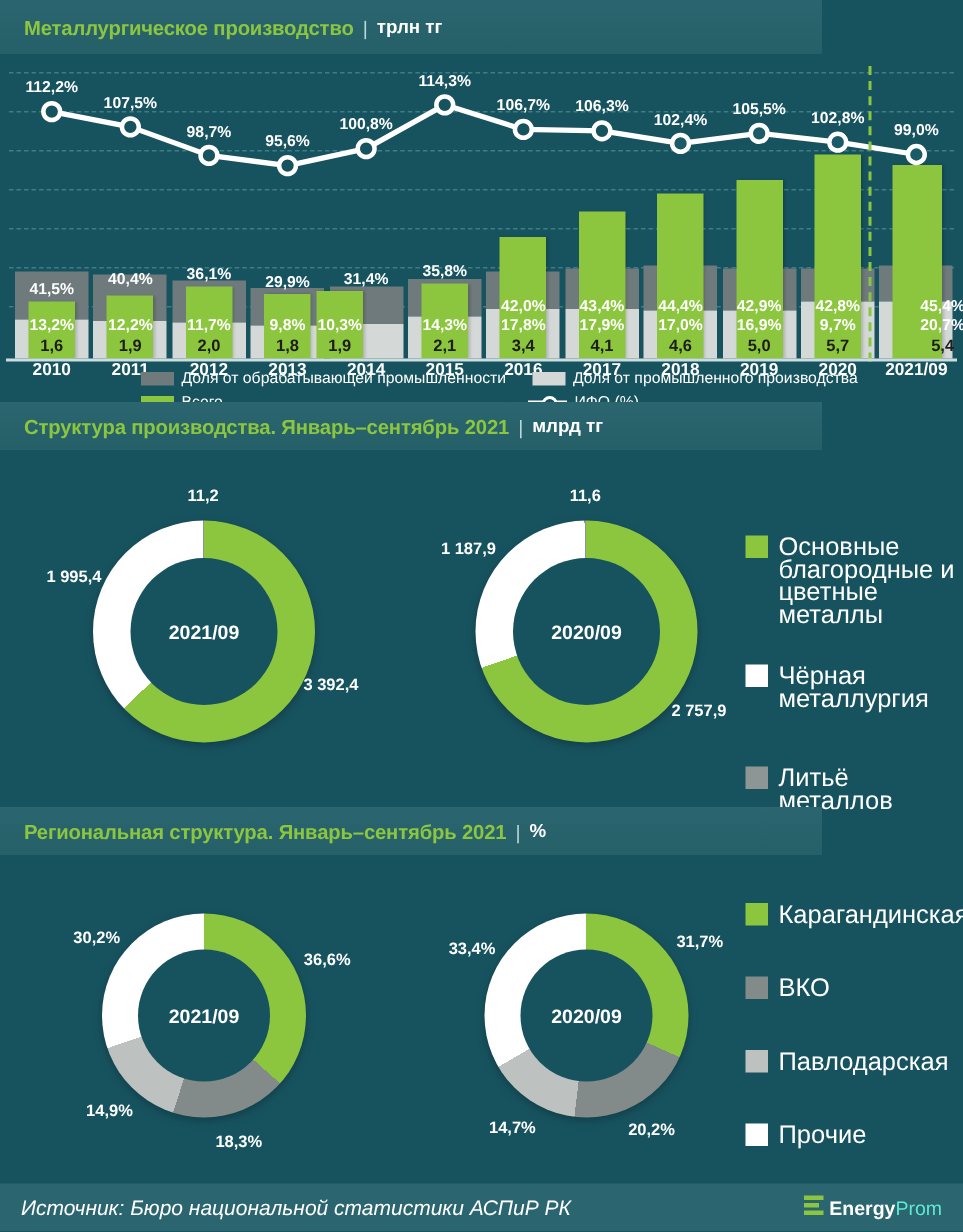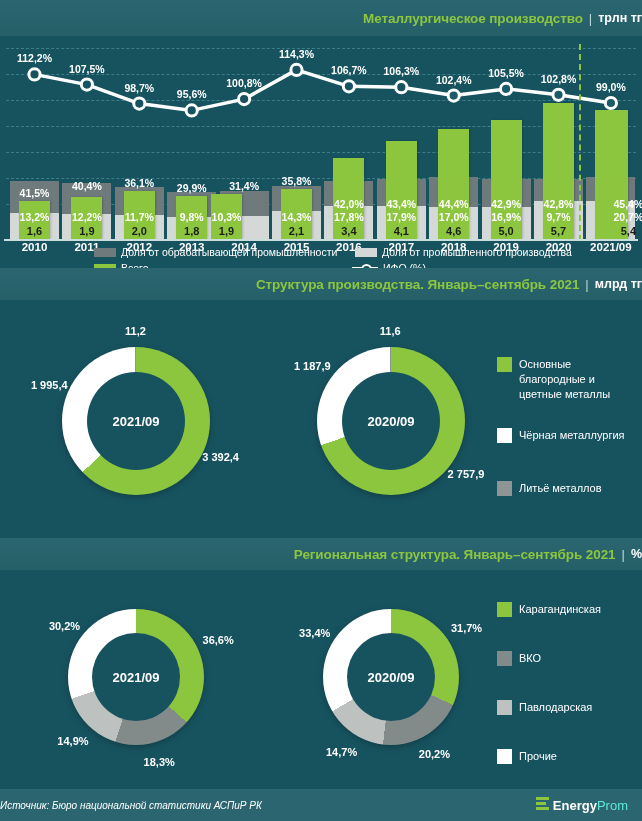--- a/index.html
+++ b/index.html
@@ -7,23 +7,23 @@
     width: 642px; height: 821px;
     background: #17535f;
     font-family: "Liberation Sans", "DejaVu Sans", sans-serif;
     overflow: hidden;
     position: relative;
   }
   .page { position: relative; width: 642px; height: 821px; }
 
   
   .band {
-    position: absolute; left: 0; width: 642px;
+    position: absolute; left: 0; width: 548px;
     background: linear-gradient(180deg, #2b6670 0%, #256069 100%);
-    display: flex; align-items: center; justify-content: flex-end;
+    display: flex; align-items: center;
   }
   .band-title {
     margin-left: 16px;
     color: #8cc63e;
     font-size: 13.5px;
     font-weight: bold;
     letter-spacing: -0.1px;
     white-space: nowrap;
   }
   .band-sep {
@@ -129,29 +129,29 @@
     color: #ffffff; font-size: 13px; font-weight: bold; white-space: nowrap;
   }
   .dlabel {
     position: absolute; color: #ffffff; font-size: 11px; font-weight: bold;
     white-space: nowrap;
   }
 
   .dlegend { position: absolute; }
   .dlg-row { display: flex; align-items: flex-start; margin-bottom: 4px; }
   .dlg-sw { width: 15px; height: 15px; margin-right: 7px; flex: none; }
-  .dlg-txt { color: #ffffff; font-size: 11px; line-height: 15px; max-width: 118px; }
+  .dlg-txt { color: #ffffff; font-size: 17px; line-height: 15px; max-width: 118px; }
 
   
   #footer {
     position: absolute; left: 0; bottom: 0; width: 642px; height: 32px;
     background: #2b6670; display: flex; align-items: center;
   }
   #footer .src {
-    color: #ffffff; font-size: 10px; font-style: italic;
+    margin-left: 14px; color: #ffffff; font-size: 14px; font-style: italic;
     white-space: nowrap;
   }
   #logo {
     position: absolute; right: 14px; display: flex; align-items: center;
   }
   #logo .mark {
     width: 13px; height: 16px; margin-right: 4px; position: relative;
   }
   #logo .mark i {
     position: absolute; left: 0; display: block; background: #8cc63e; height: 3px;

